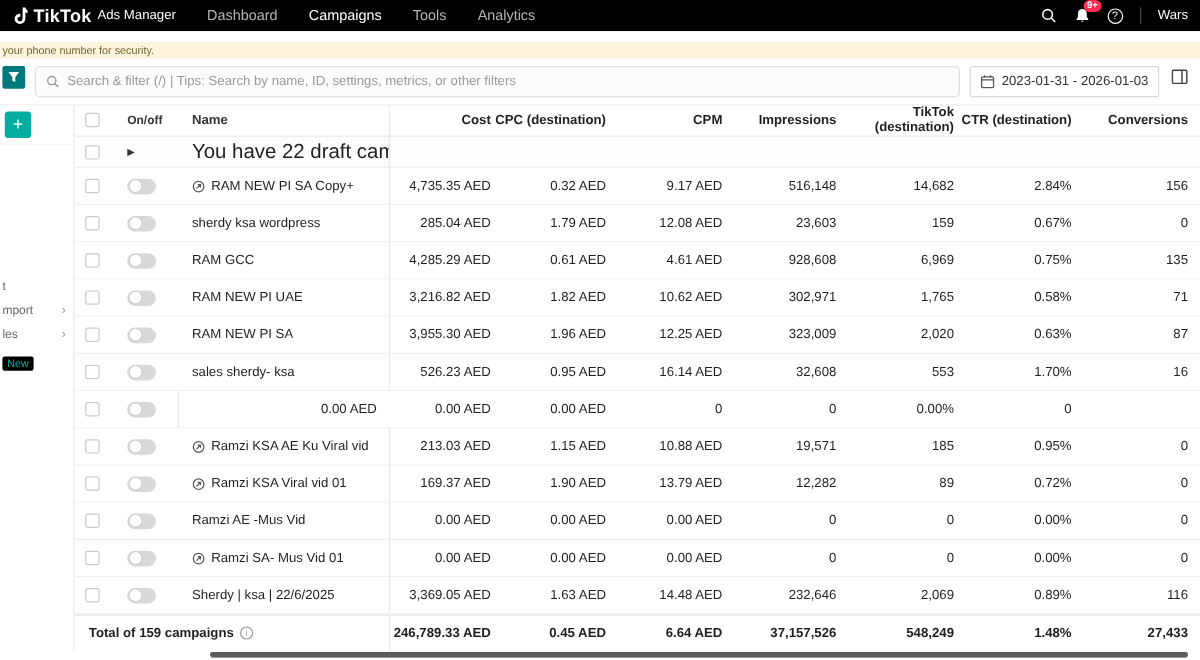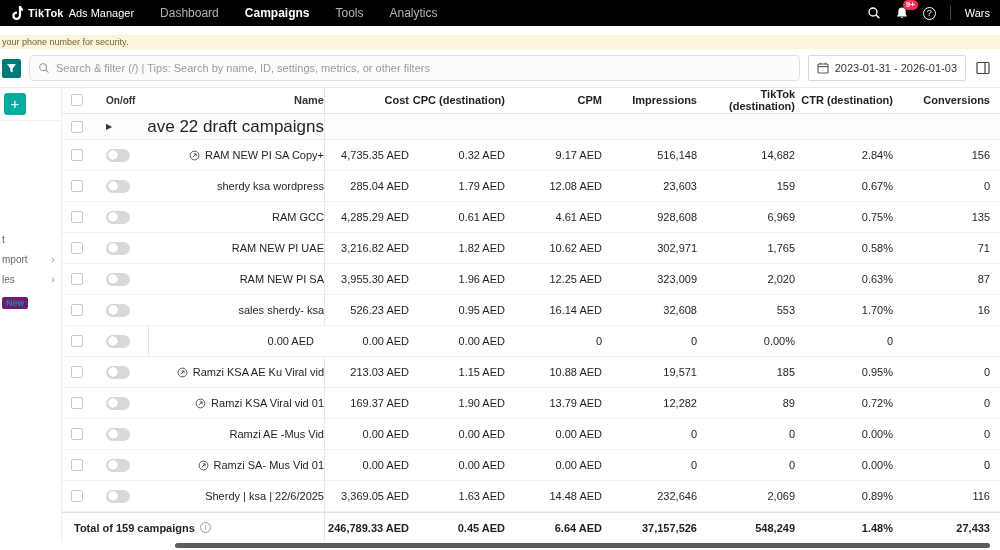--- a/index.html
+++ b/index.html
@@ -2,41 +2,41 @@
 <html style="--accent: #00ada0; --accent-dark: #00797c; --badge: #fe2c55; --notice-bg: #fcf4dc;"><head>
 <meta charset="utf-8">
 <style>
   * { margin:0; padding:0; box-sizing:border-box; }
   html,body { width:1000px; height:550px; overflow:hidden; background:#fff;
     font-family:"Liberation Sans","DejaVu Sans",sans-serif; color:#1f1f1f; }
 
   
   .topnav { height:26px; background:#000; display:flex; align-items:center; padding:0 10px; }
   .brand { display:flex; align-items:center; gap:5px; color:#fff; cursor:pointer; }
-  .brand-name { font-size:11px; font-weight:700; letter-spacing:.2px; }
+  .brand-name { font-size:15px; font-weight:700; letter-spacing:.2px; }
   .brand-suffix { font-size:11px; font-weight:400; color:#fff; }
   .nav-items { display:flex; gap:26px; margin-left:26px; }
   .nav-item { font-size:12px; color:#b5b5b5; cursor:pointer; }
-  .nav-item.active { color:#fff; font-weight:700; }
+  .nav-item.active { color:#fff; font-weight:400; }
   .nav-right { margin-left:auto; display:flex; align-items:center; gap:14px; }
   .nav-icon { position:relative; display:inline-flex; cursor:pointer; }
   .nav-badge { position:absolute; top:-6px; left:8px; background:var(--badge,#fe2c55); color:#fff;
     font-size:8px; line-height:10px; padding:0 3px; border-radius:6px; font-weight:700; }
   .help-circle { width:13px; height:13px; border:1px solid #fff; border-radius:50%; color:#fff;
     font-size:9px; display:flex; align-items:center; justify-content:center; }
   .nav-divider { width:1px; height:14px; background:#4a4a4a; }
   .user-name { color:#fff; font-size:11px; white-space:nowrap; cursor:pointer; }
 
   
   .spacer { height:9px; background:#fff; }
   .notice { height:14px; background:var(--notice-bg,#fcf4dc); font-size:9px; color:#73632e;
     display:flex; align-items:center; padding-left:2px; }
 
   
-  .filterbar { display:flex; align-items:center; gap:8px; padding:6px 8px 6px 2px; }
+  .filterbar { display:flex; gap:8px; padding:6px 8px 6px 2px; }
   .filter-btn { width:19px; height:19px; background:var(--accent-dark,#00797c); border:none; border-radius:2px;
     display:flex; align-items:center; justify-content:center; cursor:pointer; flex:0 0 auto; }
   .searchbox { flex:1; height:26px; border:1px solid #e0e0e0; border-radius:4px; background:#fcfcfc;
     display:flex; align-items:center; padding:0 8px; gap:6px; }
   .searchbox input { border:none; outline:none; background:transparent; width:100%; font-size:11px; color:#333;
     font-family:"Liberation Sans","DejaVu Sans",sans-serif; }
   .searchbox input::placeholder { color:#9a9a9a; }
   .datebtn { height:26px; border:1px solid #d9d9d9; border-radius:2px; background:#fff; display:flex;
     align-items:center; gap:6px; padding:0 8px; font-size:11px; color:#333; white-space:nowrap; cursor:pointer;
     font-family:"Liberation Sans","DejaVu Sans",sans-serif; }
@@ -47,30 +47,30 @@
   .main { display:flex; border-top:1px solid #ececec; height:455px; }
   .sidebar { width:62px; border-right:1px solid #ececec; background:#fff; position:relative; }
   .side-top { padding:5px 4px; border-bottom:1px solid #f2f2f2; display:flex; justify-content:flex-start; }
   .plus-btn { width:22px; height:22px; background:var(--accent,#00ada0); color:#fff; border:none; border-radius:3px;
     font-size:15px; line-height:20px; cursor:pointer; }
   .side-items { margin-top:108px; }
   .side-item { height:20px; display:flex; align-items:center; justify-content:space-between;
     padding:0 6px 0 2px; font-size:10px; color:#666; cursor:pointer; }
   .side-chevron { color:#9a9a9a; font-size:11px; }
   .new-badge { margin:8px 0 0 2px; display:inline-block; font-size:9px; color:var(--accent,#00ada0);
-    background:#701a75; border-radius:2px; padding:1px 4px; }
+    background:#000000; border-radius:2px; padding:1px 4px; }
 
   
   .table { flex:1; display:flex; flex-direction:column; min-width:0; }
   .tgrid { display:grid; grid-template-columns:30px 56px 176px 95px 96px 97px 95px 98px 98px 1fr; align-items:stretch; }
   .cell { display:flex; align-items:center; min-width:0; }
   .cell.num { justify-content:flex-end; padding-right:10px; font-size:11px; color:#1f1f1f; white-space:nowrap; }
   .c-check { justify-content:center; }
   .c-toggle { padding-left:14px; }
-  .c-name { padding-left:12px; gap:5px; font-size:11px; overflow:hidden; white-space:nowrap;justify-content:flex-end; }
+  .c-name { padding-left:12px; gap:5px; font-size:11px; overflow:hidden; white-space:nowrap; }
   .c-cost { border-left:1px solid #e8e8e8; }
 
   .thead { height:26px; border-bottom:1px solid #e4e4e4; font-weight:700; font-size:10px; color:#333; }
   .thead .cell.num { line-height:1.1; }
   .h-wrap { white-space:normal !important; text-align:right; }
 
   .draft-row { height:27px; border-bottom:1px solid #efefef; background:#fdfdfd; cursor:pointer; }
   .draft-caret { font-size:8px; color:#333; }
   .draft-text { font-size:17px; color:#1f1f1f; }
 

